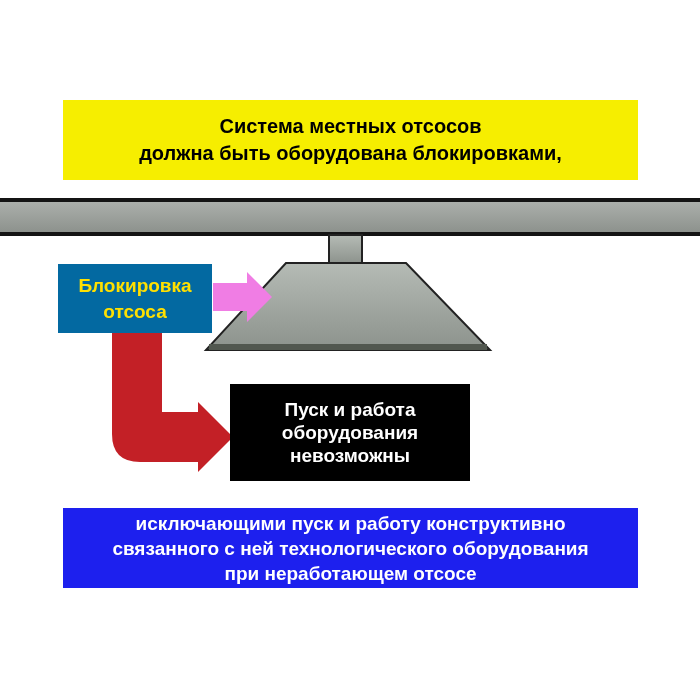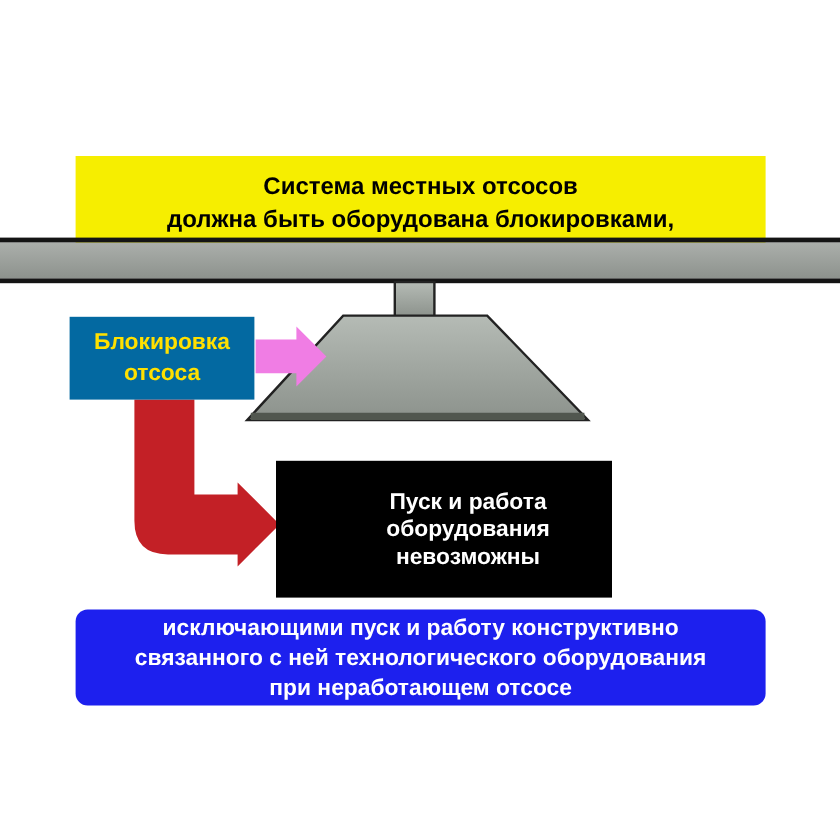--- a/index.html
+++ b/index.html
@@ -26,32 +26,32 @@
     background: #e8191f; color: #ffe000; font-weight: bold; font-size: 19px; line-height: 26px;
     display: flex; align-items: center; justify-content: center;
     text-align: center; white-space: pre-line;
   }
   .hood-label {
     position: absolute; left: 255px; top: 296px; width: 180px;
     color: #ffffff; font-weight: 600; font-size: 17.5px; line-height: 22px;
     text-align: center; white-space: pre-line;
   }
   .result-box {
-    position: absolute; left: 230px; top: 384px; width: 240px; height: 114px;
+    position: absolute; left: 230px; top: 384px; width: 240px; height: 97px;
     background: #000000; color: #ffffff; font-weight: bold; font-size: 19px; line-height: 23px;
     display: flex; align-items: center; justify-content: center;
-    text-align: center; white-space: pre-line; padding-left: 40px;
+    text-align: center; white-space: pre-line;
   }
 </style>
 </head>
 <body>
 
 <div class="canvas">
 
-  <div class="banner top" style="background-color: rgb(246, 238, 0); color: rgb(0, 0, 0); margin-top: 30px;">Система местных отсосов
+  <div class="banner top" style="background-color: rgb(246, 238, 0); color: rgb(0, 0, 0);">Система местных отсосов
 должна быть оборудована блокировками,</div>
 
   <div class="ceiling"></div>
 
   <svg class="shapes" viewBox="0 0 700 700">
     <defs>
       <linearGradient id="hoodGrad" x1="0" y1="0" x2="0" y2="1">
         <stop offset="0" stop-color="#b5bbb5"></stop>
         <stop offset="1" stop-color="#8c928c"></stop>
       </linearGradient>
@@ -69,17 +69,17 @@
   </svg>
 
   <div class="blocking-box" style="background-color: #0369a1; color: rgb(255, 224, 0);">Блокировка
 отсоса</div>
 
 
   <div class="result-box" style="background-color: rgb(0, 0, 0); color: rgb(255, 255, 255);">Пуск и работа
 оборудования
 невозможны</div>
 
-  <div class="banner bottom" style="background-color: rgb(29, 32, 238); color: rgb(255, 255, 255); border-radius: 10px;">исключающими пуск и работу конструктивно
+  <div class="banner bottom" style="background-color: rgb(29, 32, 238); color: rgb(255, 255, 255);">исключающими пуск и работу конструктивно
 связанного с ней технологического оборудования
 при неработающем отсосе</div>
 
 </div>
 
 </body></html>

